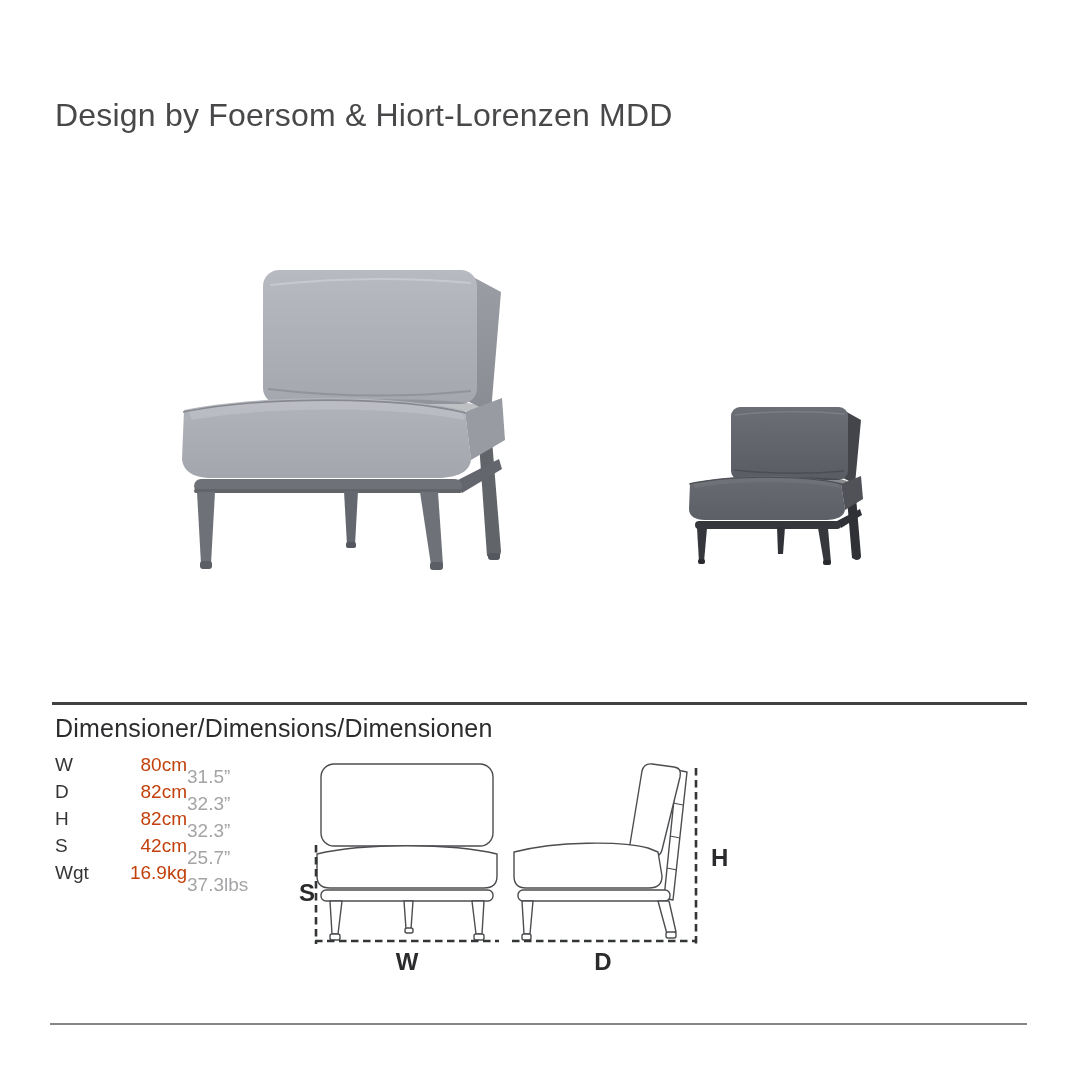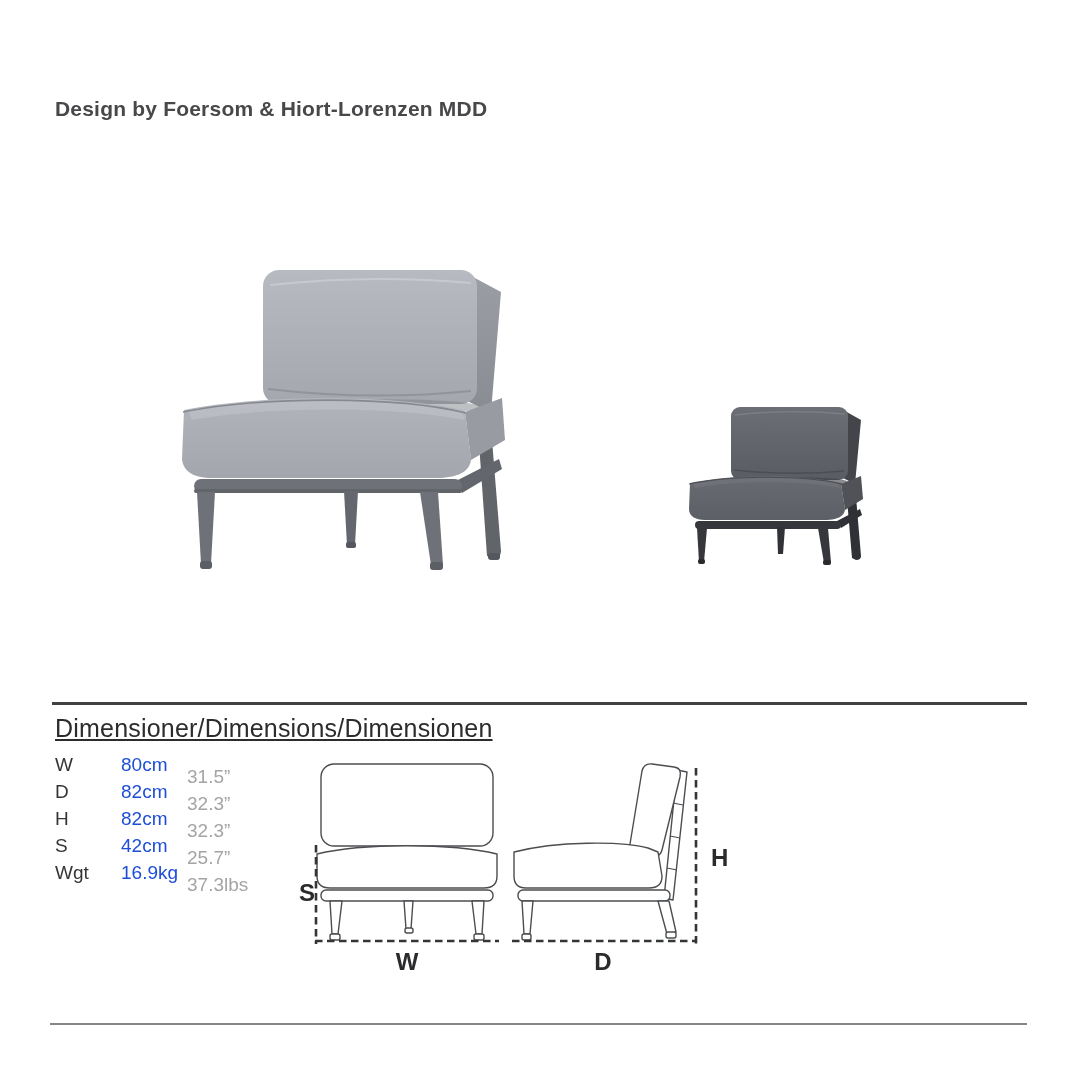--- a/index.html
+++ b/index.html
@@ -10,48 +10,48 @@
     background:#ffffff; overflow:hidden;
   }
   
   .title {
     position:absolute; left:55px; top:46px;
     font-size:37px; line-height:1.15; font-weight:400;
     color:#343436; letter-spacing:.3px;
   }
   .subtitle {
     position:absolute; left:55px; top:97px;
-    font-size:21px; line-height:1.15; font-weight:700;
+    font-size:32px; line-height:1.15; font-weight:400;
     color:#48484a; letter-spacing:.2px;text-align:center;
   }
   
   .main-photo   { position:absolute; left:170px; top:262px; width:336px; height:312px; }
   .variant-photo{ position:absolute; left:682px; top:402px; width:182px; height:164px; }
   
   .divider-top {
     position:absolute; left:52px; top:702px; width:975px; height:3px;
     background:#414143;
   }
   .divider-bottom {
     position:absolute; left:50px; top:1023px; width:977px; height:2px;
     background:#85858a;
   }
   
   .dim-heading {
     position:absolute; left:55px; top:714px;
-    font-size:25px; font-weight:400; color:#2c2c2e; letter-spacing:.2px;text-decoration:underline;
+    font-size:25px; font-weight:400; color:#2c2c2e; letter-spacing:.2px;
   }
   .dim-table {
     position:absolute; left:55px; top:751px;
     display:grid; grid-template-columns:66px 66px auto;
     grid-auto-rows:27px; align-items:center;
     font-size:19px;
   }
   .dim-label    { color:#353537; }
-  .dim-metric   { color:#1d4ed8; }
+  .dim-metric   { color:#c2410c;text-align:right; }
   .dim-imperial { color:#a4a4a7;margin-top:25px; }
   
   .tech-drawing { position:absolute; left:292px; top:748px; width:445px; height:240px; }
   .tech-drawing text {
     font-family:"Liberation Sans", sans-serif;
     font-size:24px; font-weight:bold; fill:#2b2b2d;
   }
   .outline { fill:#ffffff; stroke:#4b4d50; stroke-width:1.4; stroke-linejoin:round; }
   .rung    { fill:none; stroke:#4b4d50; stroke-width:1.2; }
   .dash    { fill:none; stroke:#333537; stroke-width:2.6; stroke-dasharray:7.5 4.5; }

